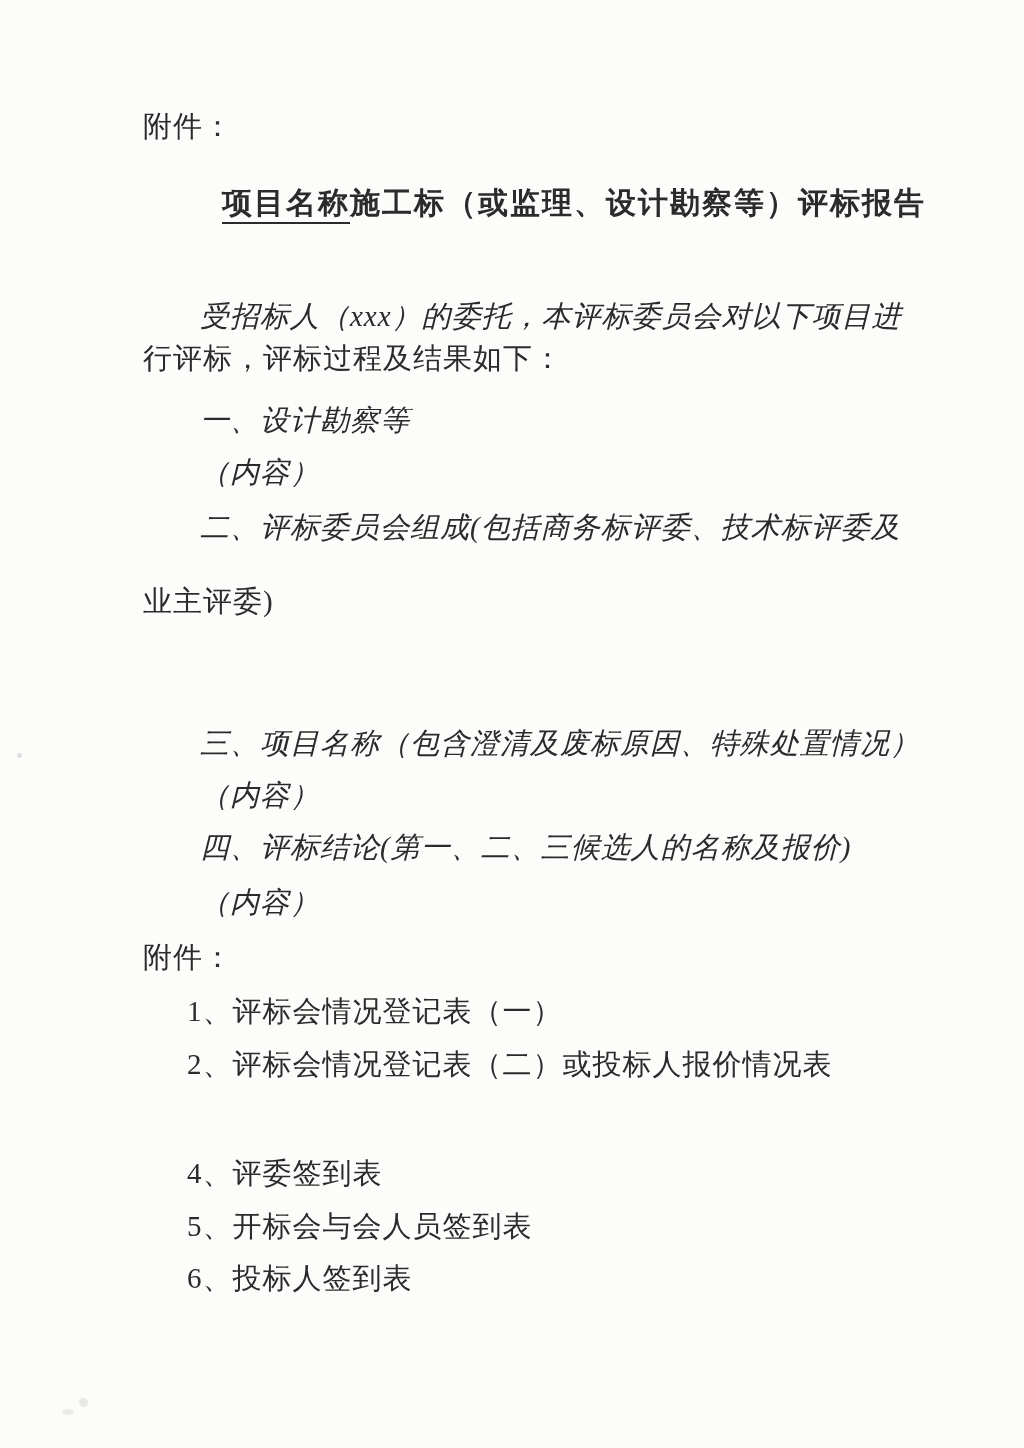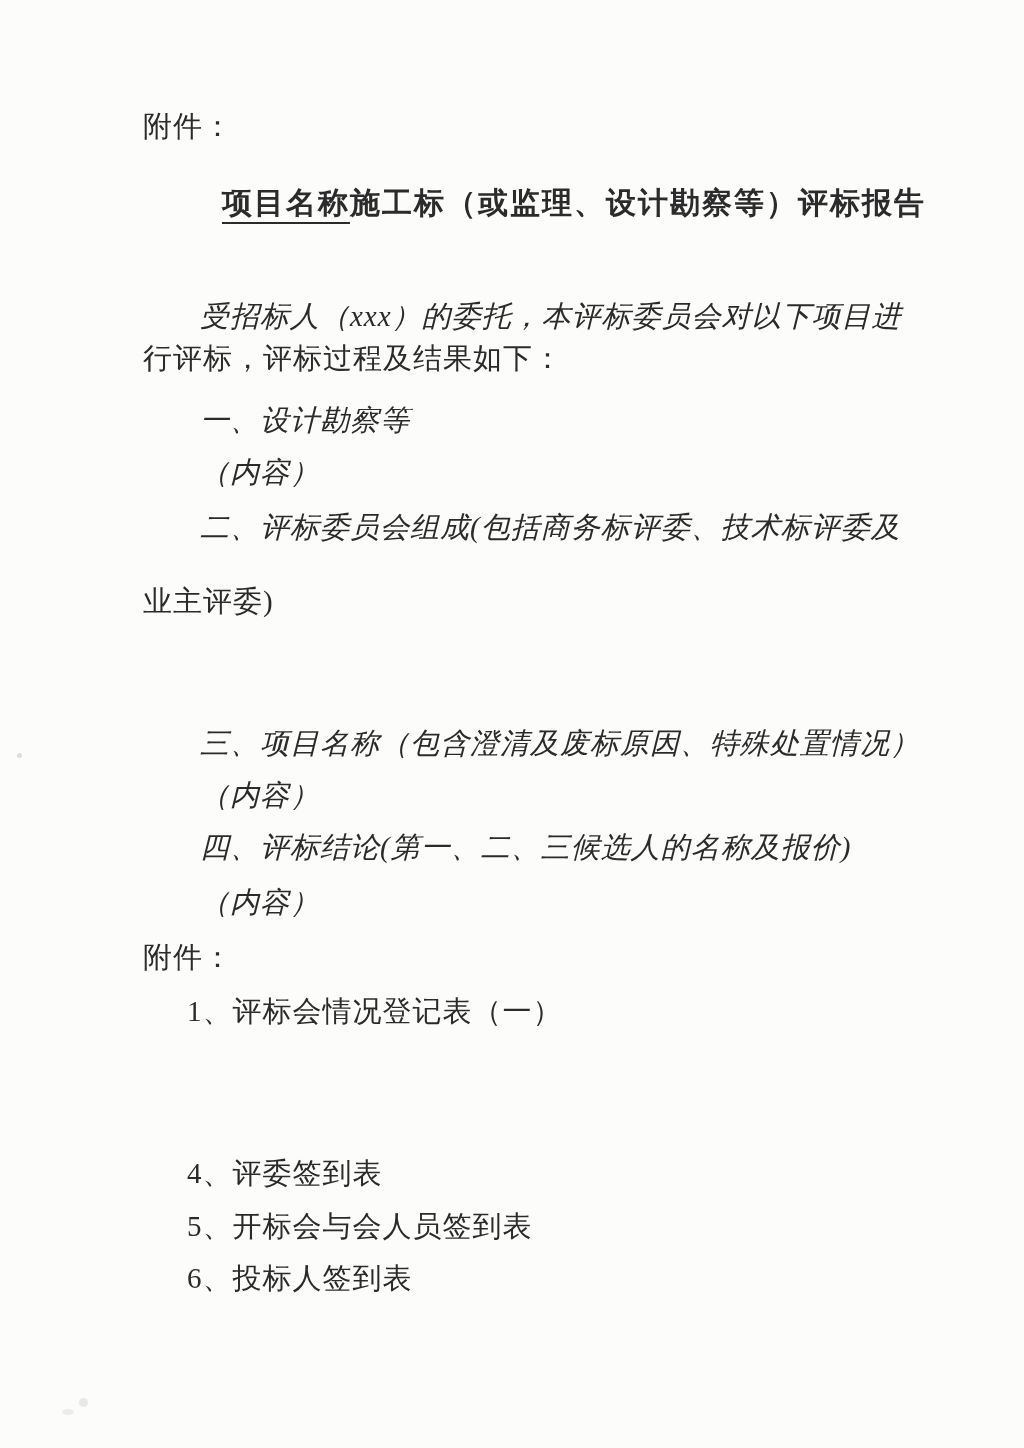--- a/index.html
+++ b/index.html
@@ -61,20 +61,21 @@
   <div class="line indent" style="top:778px">（内容）</div>
 
   <div class="line indent" style="top:830px">四、评标结论(第一、二、三候选人的名称及报价)</div>
 
   <div class="line indent" style="top:885px">（内容）</div>
 
   <div class="line" style="top:940px">附件：</div>
 
   <div class="line list" style="top:994px">1、评标会情况登记表（一）</div>
 
+  <div class="line list" style="top:1047px">2、评标会情况登记表（二）或投标人报价情况表</div>
 
 
   <div class="line list" style="top:1156px">4、评委签到表</div>
 
   <div class="line list" style="top:1209px">5、开标会与会人员签到表</div>
 
   <div class="line list" style="top:1261px">6、投标人签到表</div>
 
   <div class="speck" style="top:753px;left:17px;width:5px;height:5px;opacity:.55"></div>
   <div class="speck" style="top:1398px;left:79px;width:9px;height:9px;opacity:.35"></div>

